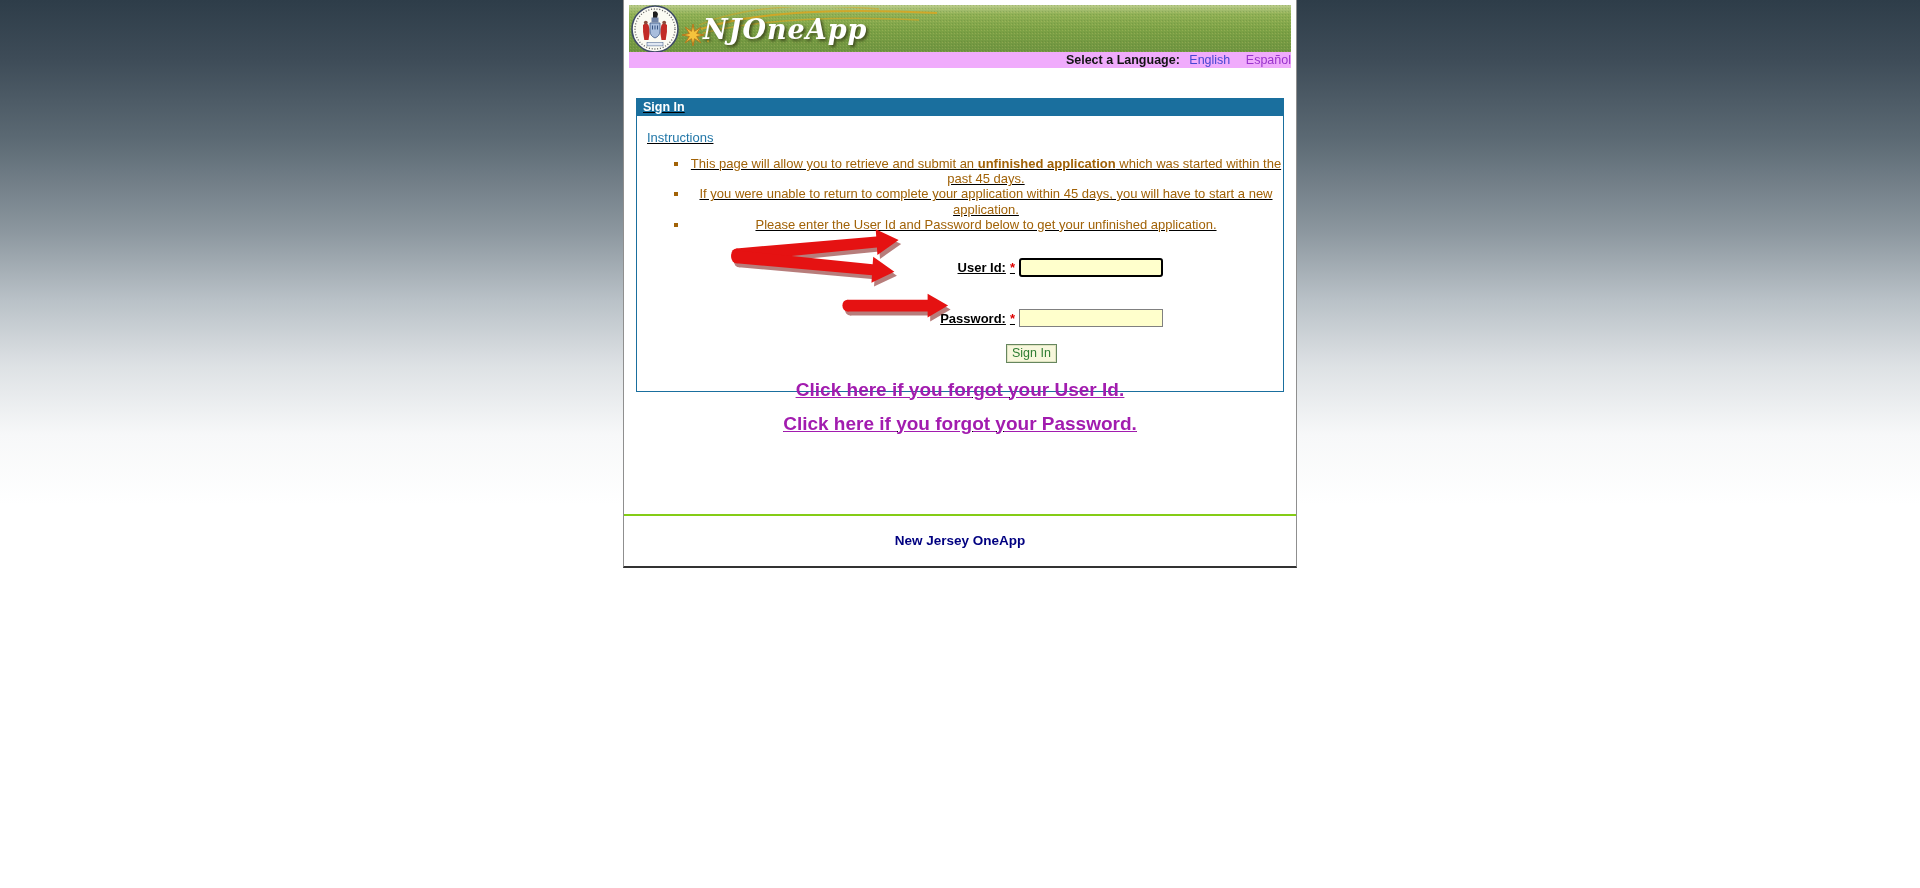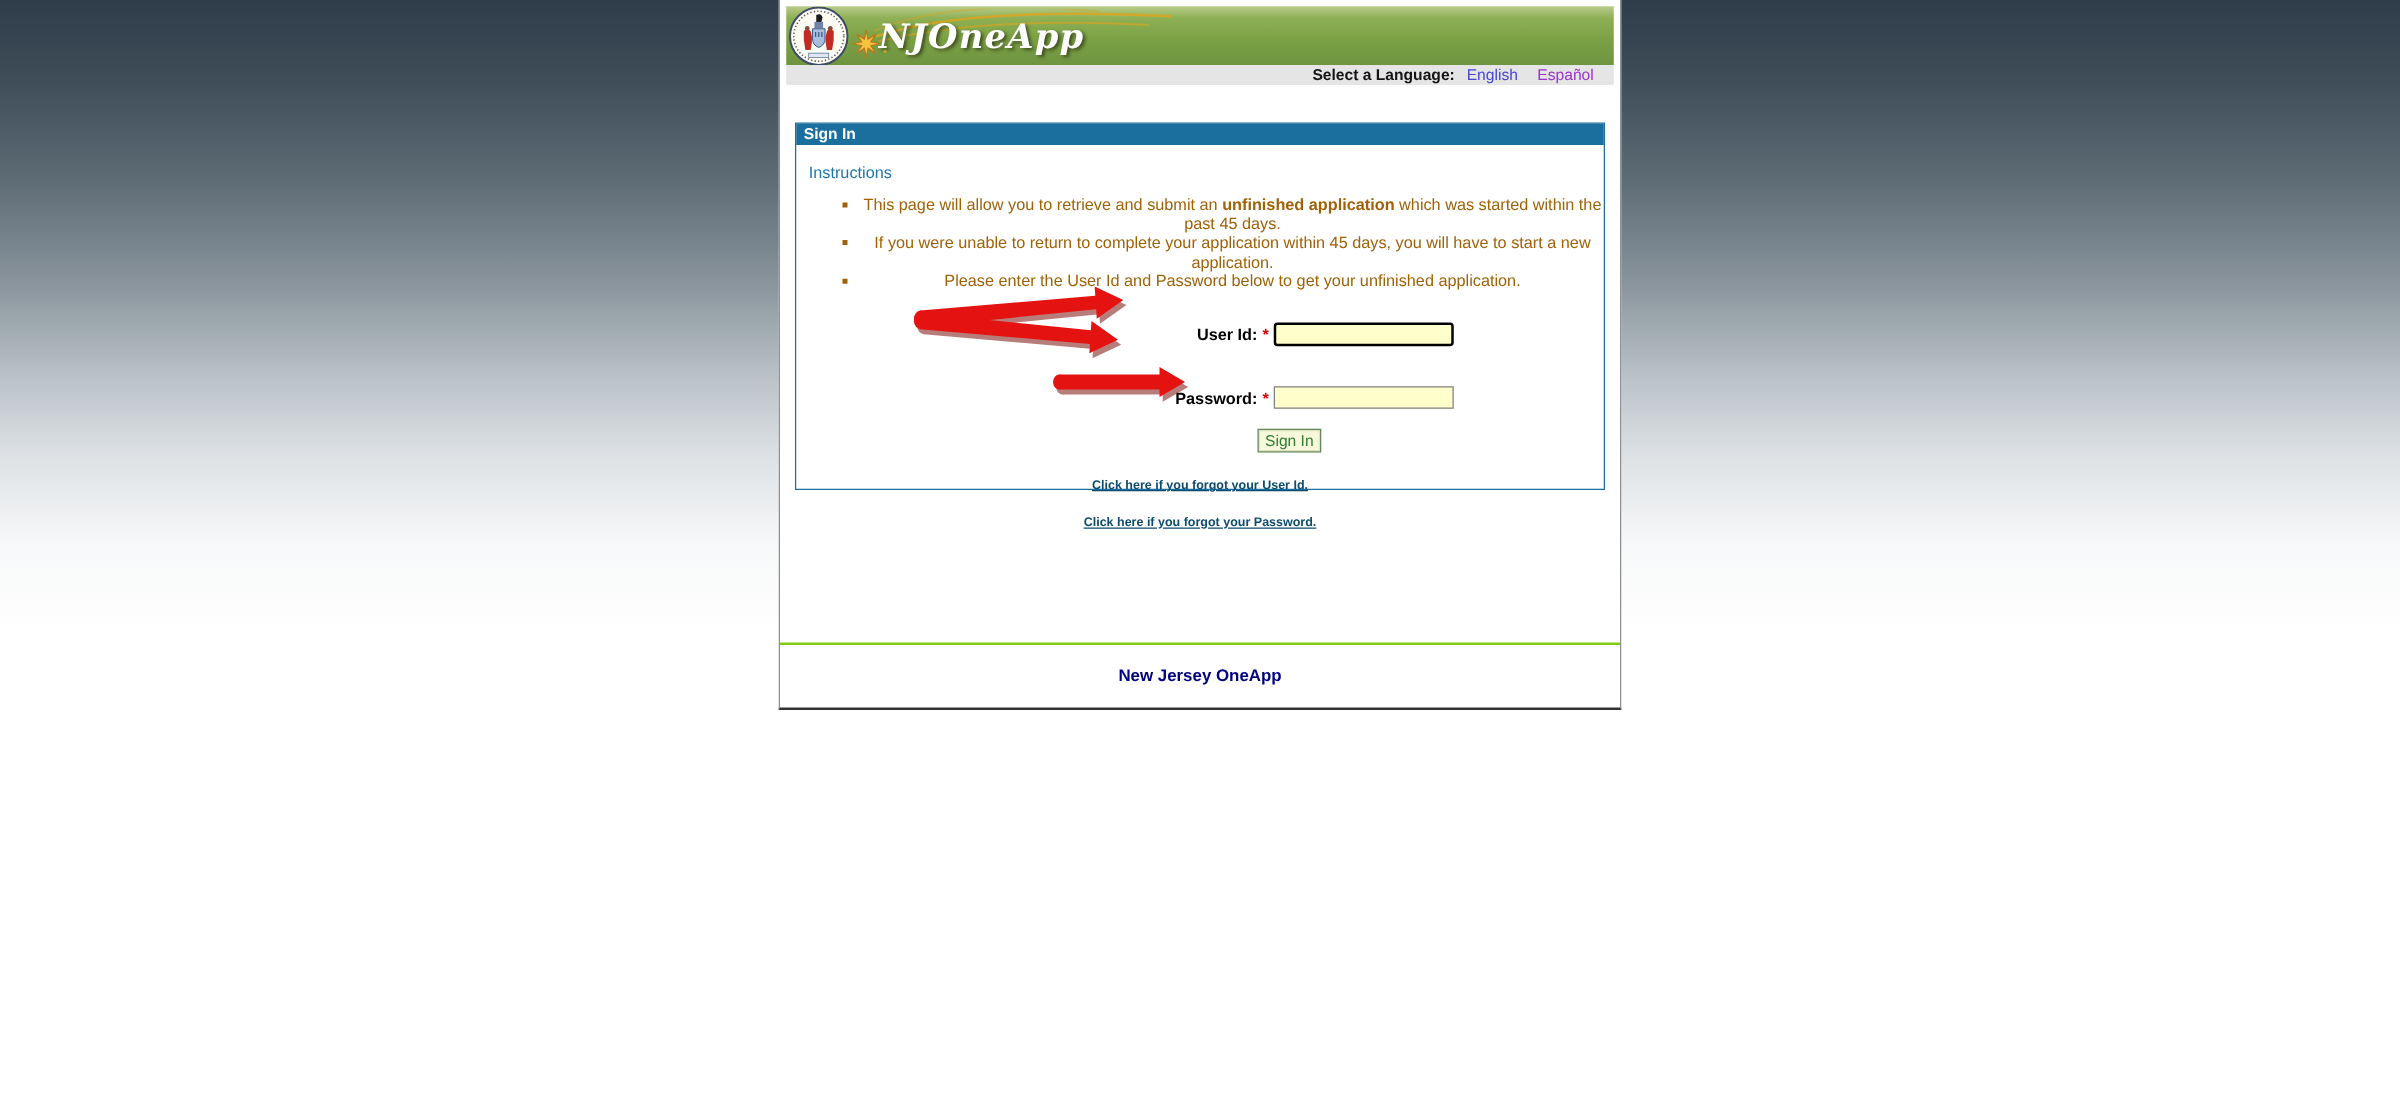--- a/index.html
+++ b/index.html
@@ -31,33 +31,34 @@
   .seal { position:absolute; left:2px; top:0px; width:48px; height:48px; display:block; }
   .swoosh { position:absolute; left:50px; top:2px; width:270px; height:50px; }
   .logo-text {
     position:absolute; left:74px; top:9px;
     font-family:"DejaVu Serif", serif; font-style:italic; font-weight:bold;
     font-size:27px; color:#ffffff; letter-spacing:1px;
     text-shadow:2px 2px 3px rgba(55,65,25,0.85);
   }
   
   .langbar {
-    height:16px; margin:0 5px; background:#e5e5e5;
-    text-align:right; font-size:12.5px; line-height:16px; padding-right:16px;
+    height:16px; margin:0 5px; background:#f0abfc;
+    text-align:right; font-size:12.5px; line-height:16px; padding-right:0;
     white-space:nowrap;
   }
   .lang-label { font-weight:bold; color:#141414; }
   .lang-en { color:#4646d2; text-decoration:none; margin-left:6px; }
   .lang-es { color:#9933cc; text-decoration:none; margin-left:12px; }
   .spacer1 { height:30px; }
   .spacer2 { height:122px; }
   
   .panel {
     margin:0 12px; height:294px; border:1px solid #1a6f9e; position:relative;
     background:#ffffff;
+    text-decoration:underline;
   }
   .panel-header {
     height:17px; background:#1a6f9e; color:#ffffff;
     font-size:12.5px; font-weight:bold; line-height:17px; padding-left:6px;
   }
   .instructions { margin:14px 0 0 10px; color:#2277a8; font-size:13px; line-height:15px; }
   .instructions-list {
     list-style:square; margin:11px 0 0 0; padding-left:52px;
     color:#a16207; font-size:13px; line-height:15.2px;text-align:center;
   }
@@ -84,21 +85,21 @@
   .btn-row { margin-top:16px; }
   .signin-btn {
     margin-left:369px; height:19px; padding:0 5px;
     background:#f7f7dc; color:#2e7d32; font-size:12.5px;
     border:1px solid #66865e; box-shadow:inset 0 0 0 1px #dfe3c0;
     font-family:"Liberation Sans", sans-serif; cursor:pointer;
   }
   .link-row { text-align:center; }
   .link1 { margin-top:16px; }
   .link2 { margin-top:12px; }
-  .link-row a { color:#0c4a6e; font-weight:bold; font-size:10px; text-decoration:underline; }
+  .link-row a { color:#a21caf; font-weight:bold; font-size:19px; text-decoration:underline; }
   .arrows { position:absolute; left:0; top:0; width:100%; height:100%; pointer-events:none; }
   
   .footer {
     border-top:2px solid #84cc16; height:51px; text-align:center; padding-top:17px;
     font-size:13.5px; font-weight:bold; color:#000080;
   }
 </style>
 </head>
 <body>
 

